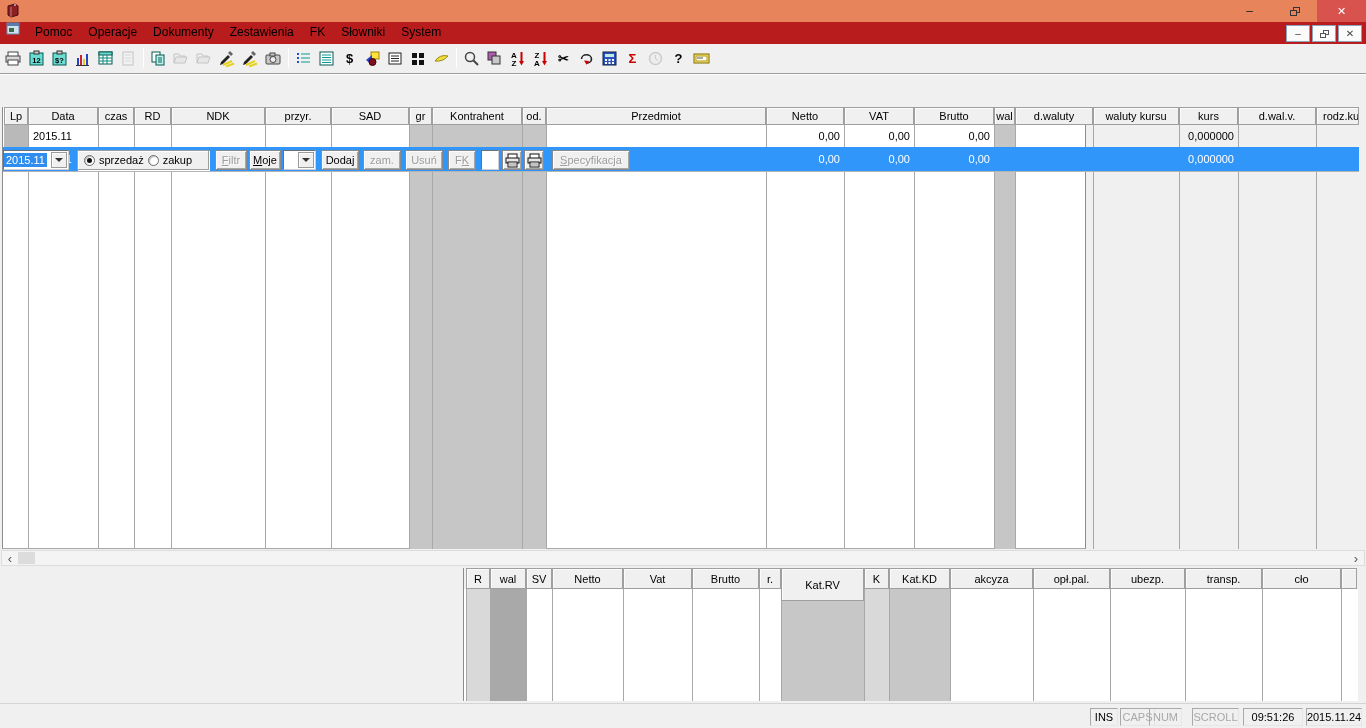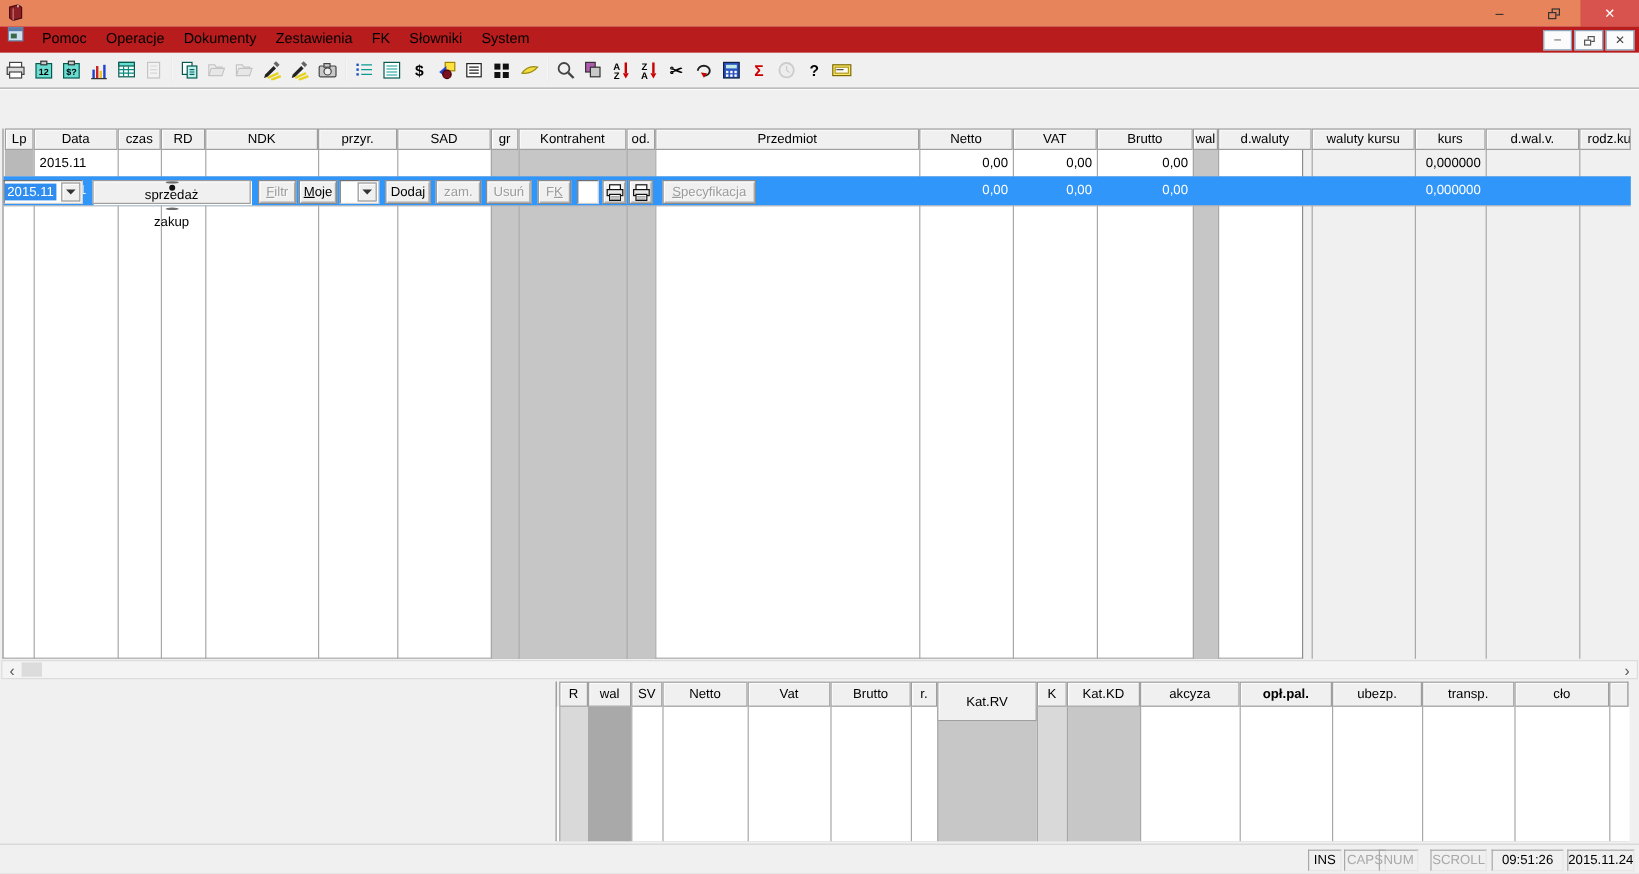--- a/index.html
+++ b/index.html
@@ -413,21 +413,21 @@
       <div class="cell num" style="left:911px;top:1px;width:79px;">0,00</div>
       <div class="cell num" style="left:1176px;top:1px;width:58px;">0,000000</div>
     </div>
 
     <div class="ctrl combo" style="left:0;top:43px;width:66px;">
       <span class="val sel">2015.11</span>
       <span class="drop">
           <span class="caret"></span>
         </span>
     </div>
-    <div class="ctrl groupbox" style="left:74px;top:43px;width:132px;flex-direction:column;">
+    <div class="ctrl groupbox" style="left:74px;top:43px;width:132px;">
       <span class="radio on"></span>
       <span>sprzedaż</span>
       <span class="radio"></span>
       <span>zakup</span>
     </div>
     <div class="ctrl btn dis" style="left:212px;top:43px;width:32px;">
         <span><span class="u">F</span><span>iltr</span></span>
       </div>
     <div class="ctrl btn" style="left:246px;top:43px;width:32px;">
         <span><span class="u">M</span><span>oje</span></span>
@@ -487,21 +487,21 @@
     <div class="th" style="left:26px;width:36px;height:21px;">wal</div>
     <div class="th" style="left:62px;width:26px;height:21px;">SV</div>
     <div class="th" style="left:88px;width:71px;height:21px;">Netto</div>
     <div class="th" style="left:159px;width:69px;height:21px;">Vat</div>
     <div class="th" style="left:228px;width:67px;height:21px;">Brutto</div>
     <div class="th" style="left:295px;width:22px;height:21px;">r.</div>
     <div class="th" style="left:317px;width:83px;height:33px;">Kat.RV</div>
     <div class="th" style="left:400px;width:25px;height:21px;">K</div>
     <div class="th" style="left:425px;width:61px;height:21px;">Kat.KD</div>
     <div class="th" style="left:486px;width:83px;height:21px;">akcyza</div>
-    <div class="th" style="left:569px;width:77px;height:21px;font-weight:bold;">opł.pal.</div>
+    <div class="th" style="left:569px;width:77px;height:21px;">opł.pal.</div>
     <div class="th" style="left:646px;width:75px;height:21px;">ubezp.</div>
     <div class="th" style="left:721px;width:77px;height:21px;">transp.</div>
     <div class="th" style="left:798px;width:79px;height:21px;">cło</div>
     <div class="th" style="left:877px;width:16px;height:21px;"></div>
 
     <div class="stripe" style="left:2px;top:21px;width:24px;height:112px;background:#d9d9d9;"></div>
     <div class="stripe" style="left:26px;top:21px;width:36px;height:112px;background:#a9a9a9;"></div>
     <div class="stripe" style="left:317px;top:21px;width:83px;height:112px;background:#c7c7c7;"></div>
     <div class="stripe" style="left:400px;top:21px;width:25px;height:112px;background:#d9d9d9;"></div>
     <div class="stripe" style="left:425px;top:21px;width:61px;height:112px;background:#c7c7c7;"></div>

